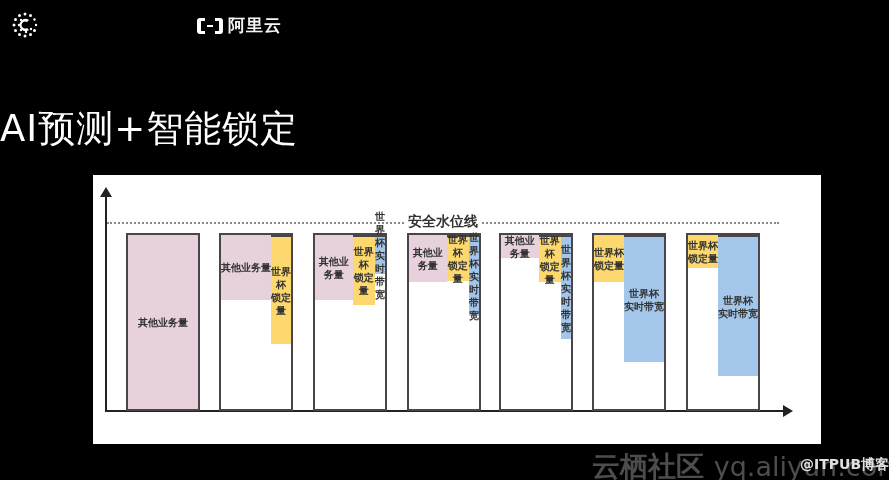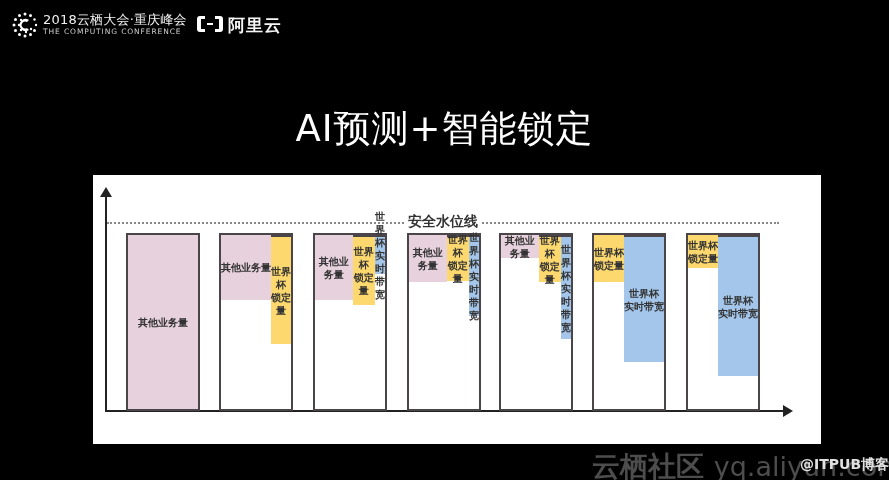--- a/index.html
+++ b/index.html
@@ -3,24 +3,24 @@
 <meta charset="utf-8">
 <style>
   html, body { margin:0; padding:0; }
   body { width:889px; height:480px; background:#000; position:relative; overflow:hidden;
          font-family:"DejaVu Sans", sans-serif; color:#fff; }
   .header { position:absolute; left:0; top:0; width:889px; height:50px; }
   .conf-logo { position:absolute; left:12px; top:12px; width:26px; height:26px; }
   .conf-text { position:absolute; left:43px; top:12px; }
   .conf-title { font-size:13px; line-height:15px; color:#f2f2f2; white-space:nowrap; letter-spacing:0.2px; }
   .conf-sub { font-size:7.5px; line-height:10px; color:#cfcfcf; letter-spacing:0.9px; white-space:nowrap; }
-  .ali-logo { position:absolute; left:196px; top:14px; display:flex; }
+  .ali-logo { position:absolute; left:196px; top:14px; display:flex; align-items:center; }
   .ali-mark { width:28px; height:20px; position:relative; }
   .ali-name { font-size:17px; font-weight:bold; margin-left:4px; color:#f5f5f5; letter-spacing:1px; }
-  .slide-title { position:absolute; left:0; width:889px; top:104px; text-align:center;
+  .slide-title { position:absolute; left:0; width:889px; top:104px; 
                  font-size:37px; color:#fff; letter-spacing:1px; }
   .panel { position:absolute; left:93px; top:175px; width:728px; height:269px; background:#fff; }
   .axis-y { position:absolute; left:12px; top:18px; width:2px; height:218px; background:#222; }
   .axis-y-arrow { position:absolute; left:7px; top:12px; width:0; height:0;
                   border-left:6px solid transparent; border-right:6px solid transparent; border-bottom:10px solid #222; }
   .axis-x { position:absolute; left:12px; top:235px; width:682px; height:2px; background:#222; }
   .axis-x-arrow { position:absolute; left:690px; top:230px; width:0; height:0;
                   border-top:6px solid transparent; border-bottom:6px solid transparent; border-left:10px solid #222; }
   .safety-line { position:absolute; left:14px; top:47px; width:672px; border-top:2px dotted #888; }
   .safety-label { position:absolute; left:313px; top:40px; font-size:14px; color:#333; background:#fff;
@@ -56,24 +56,20 @@
         <circle cx="24" cy="13" r="1.2"></circle>
         <circle cx="22.5" cy="7.5" r="1.2"></circle>
       <circle cx="9" cy="8" r="1.2"></circle>
         <circle cx="7" cy="13" r="1.2"></circle>
         <circle cx="9" cy="18" r="1.2"></circle>
       <circle cx="14" cy="20" r="1.2"></circle>
         <circle cx="19" cy="17" r="1.2"></circle>
       <path d="M17 8 A6 6 0 1 0 17 18 L15 16 A3.5 3.5 0 1 1 15 10 Z"></path>
     </g>
   </svg>
-  <div class="conf-text">
-    <div class="conf-title">2018云栖大会·重庆峰会</div>
-    <div class="conf-sub">THE COMPUTING CONFERENCE</div>
-  </div>
   <div class="ali-logo">
     <svg class="ali-mark" viewBox="0 0 28 20">
       <path d="M9 2 H4 Q1 2 1 5 V15 Q1 18 4 18 H9 V15 H5 V5 H9 Z" fill="#fff"></path>
       <path d="M19 2 H24 Q27 2 27 5 V15 Q27 18 24 18 H19 V15 H23 V5 H19 Z" fill="#fff"></path>
       <rect x="11" y="9" width="6" height="2" fill="#fff"></rect>
     </svg>
     <span class="ali-name">阿里云</span>
   </div>
 </div>
 

